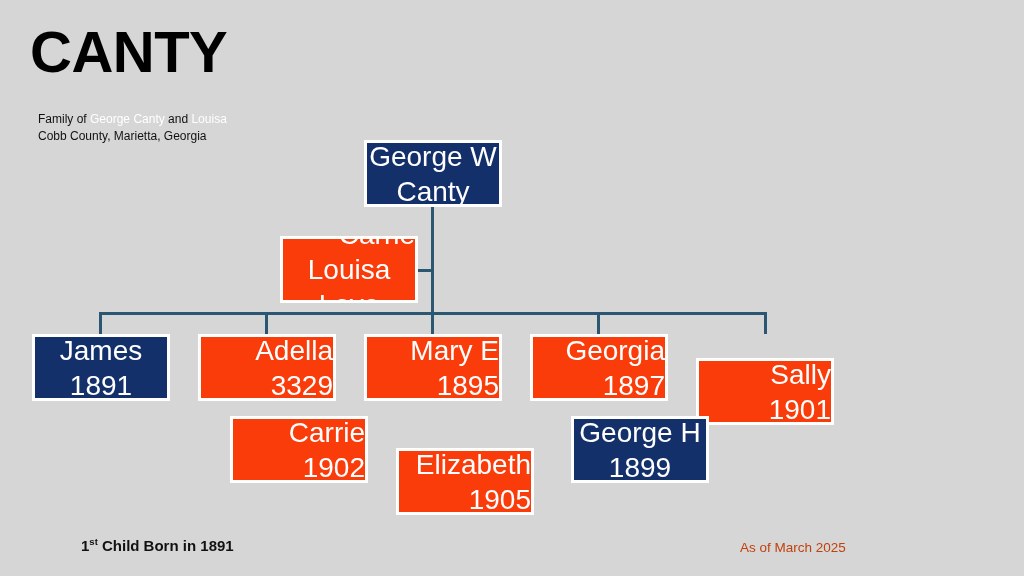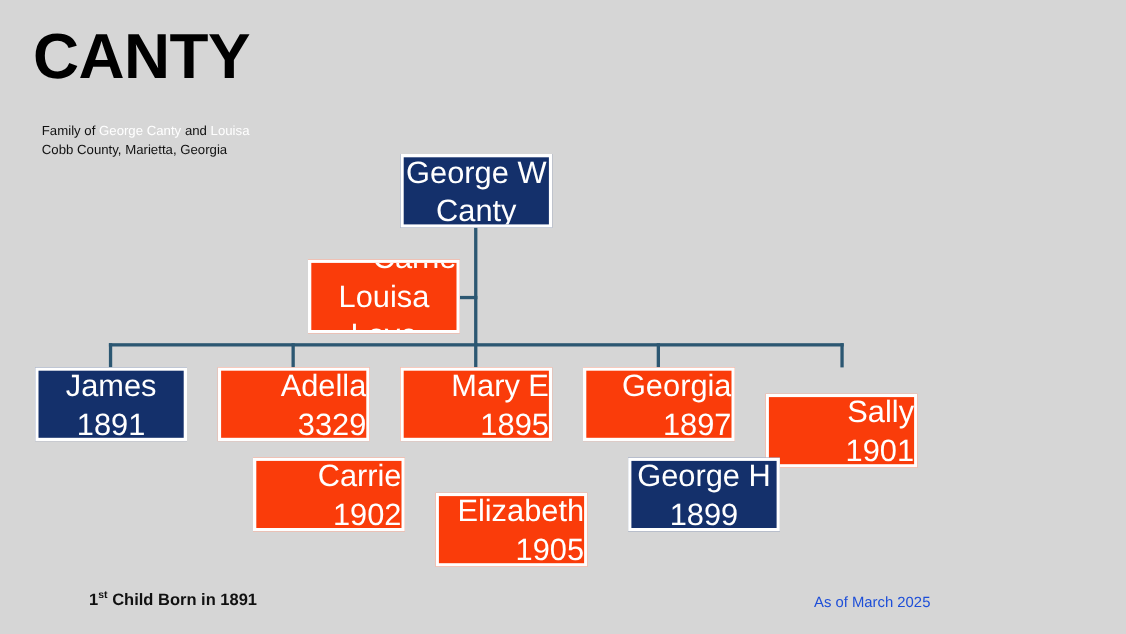--- a/index.html
+++ b/index.html
@@ -91,21 +91,21 @@
   #footer-left sup {
     font-size: 9.5px;
     vertical-align: super;
     line-height: 0;
   }
   #footer-right {
     position: absolute;
     left: 740px;
     top: 540px;
     font-size: 13.5px;
-    color: #1d4ed8;
+    color: #c2410c;
     white-space: nowrap;
   }
 </style>
 </head>
 <body>
 
 <div id="slide">
 
   <div id="title">CANTY</div>
 

